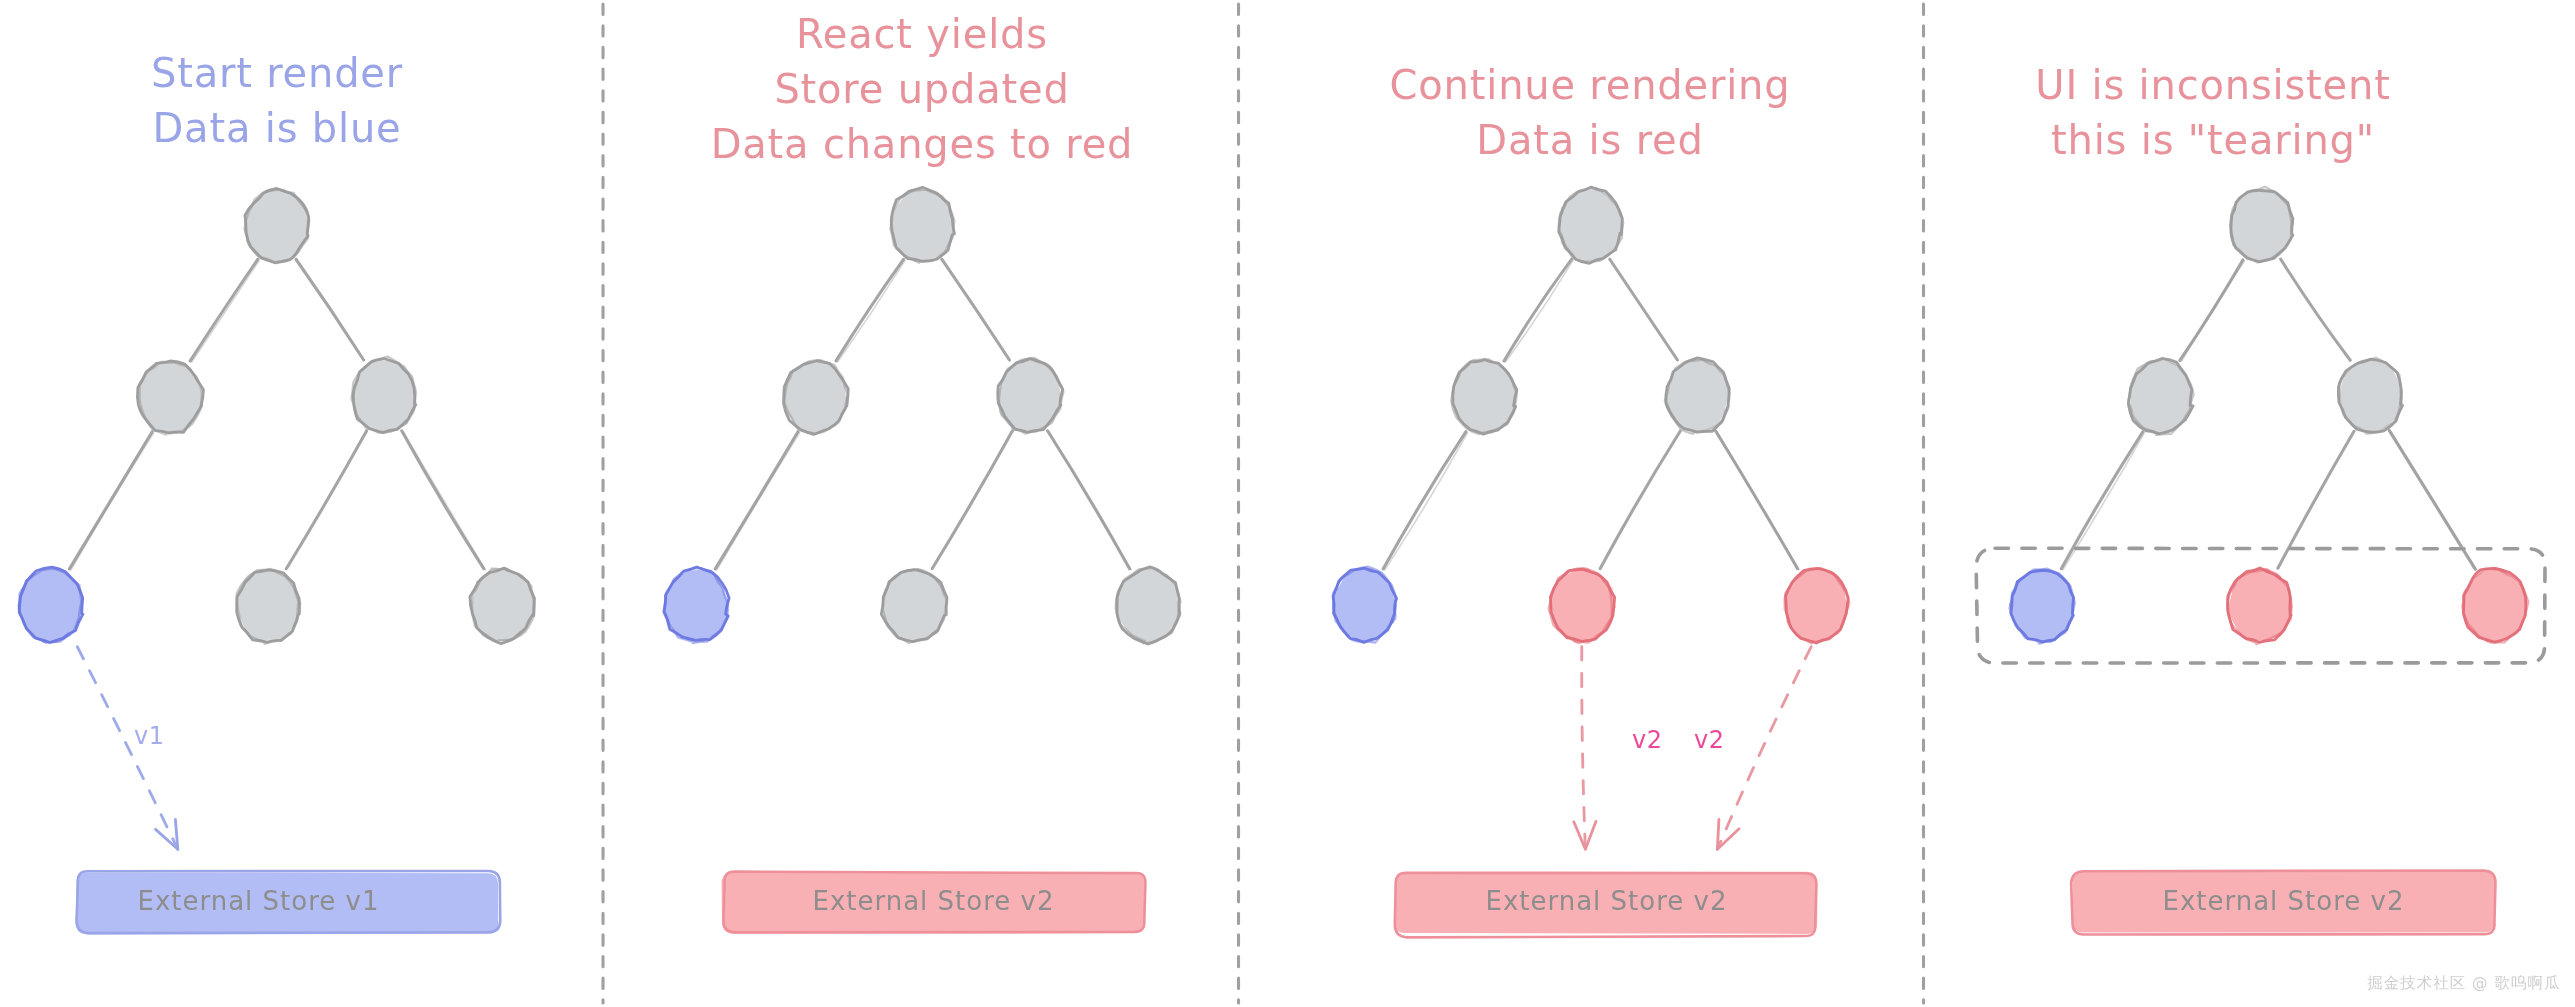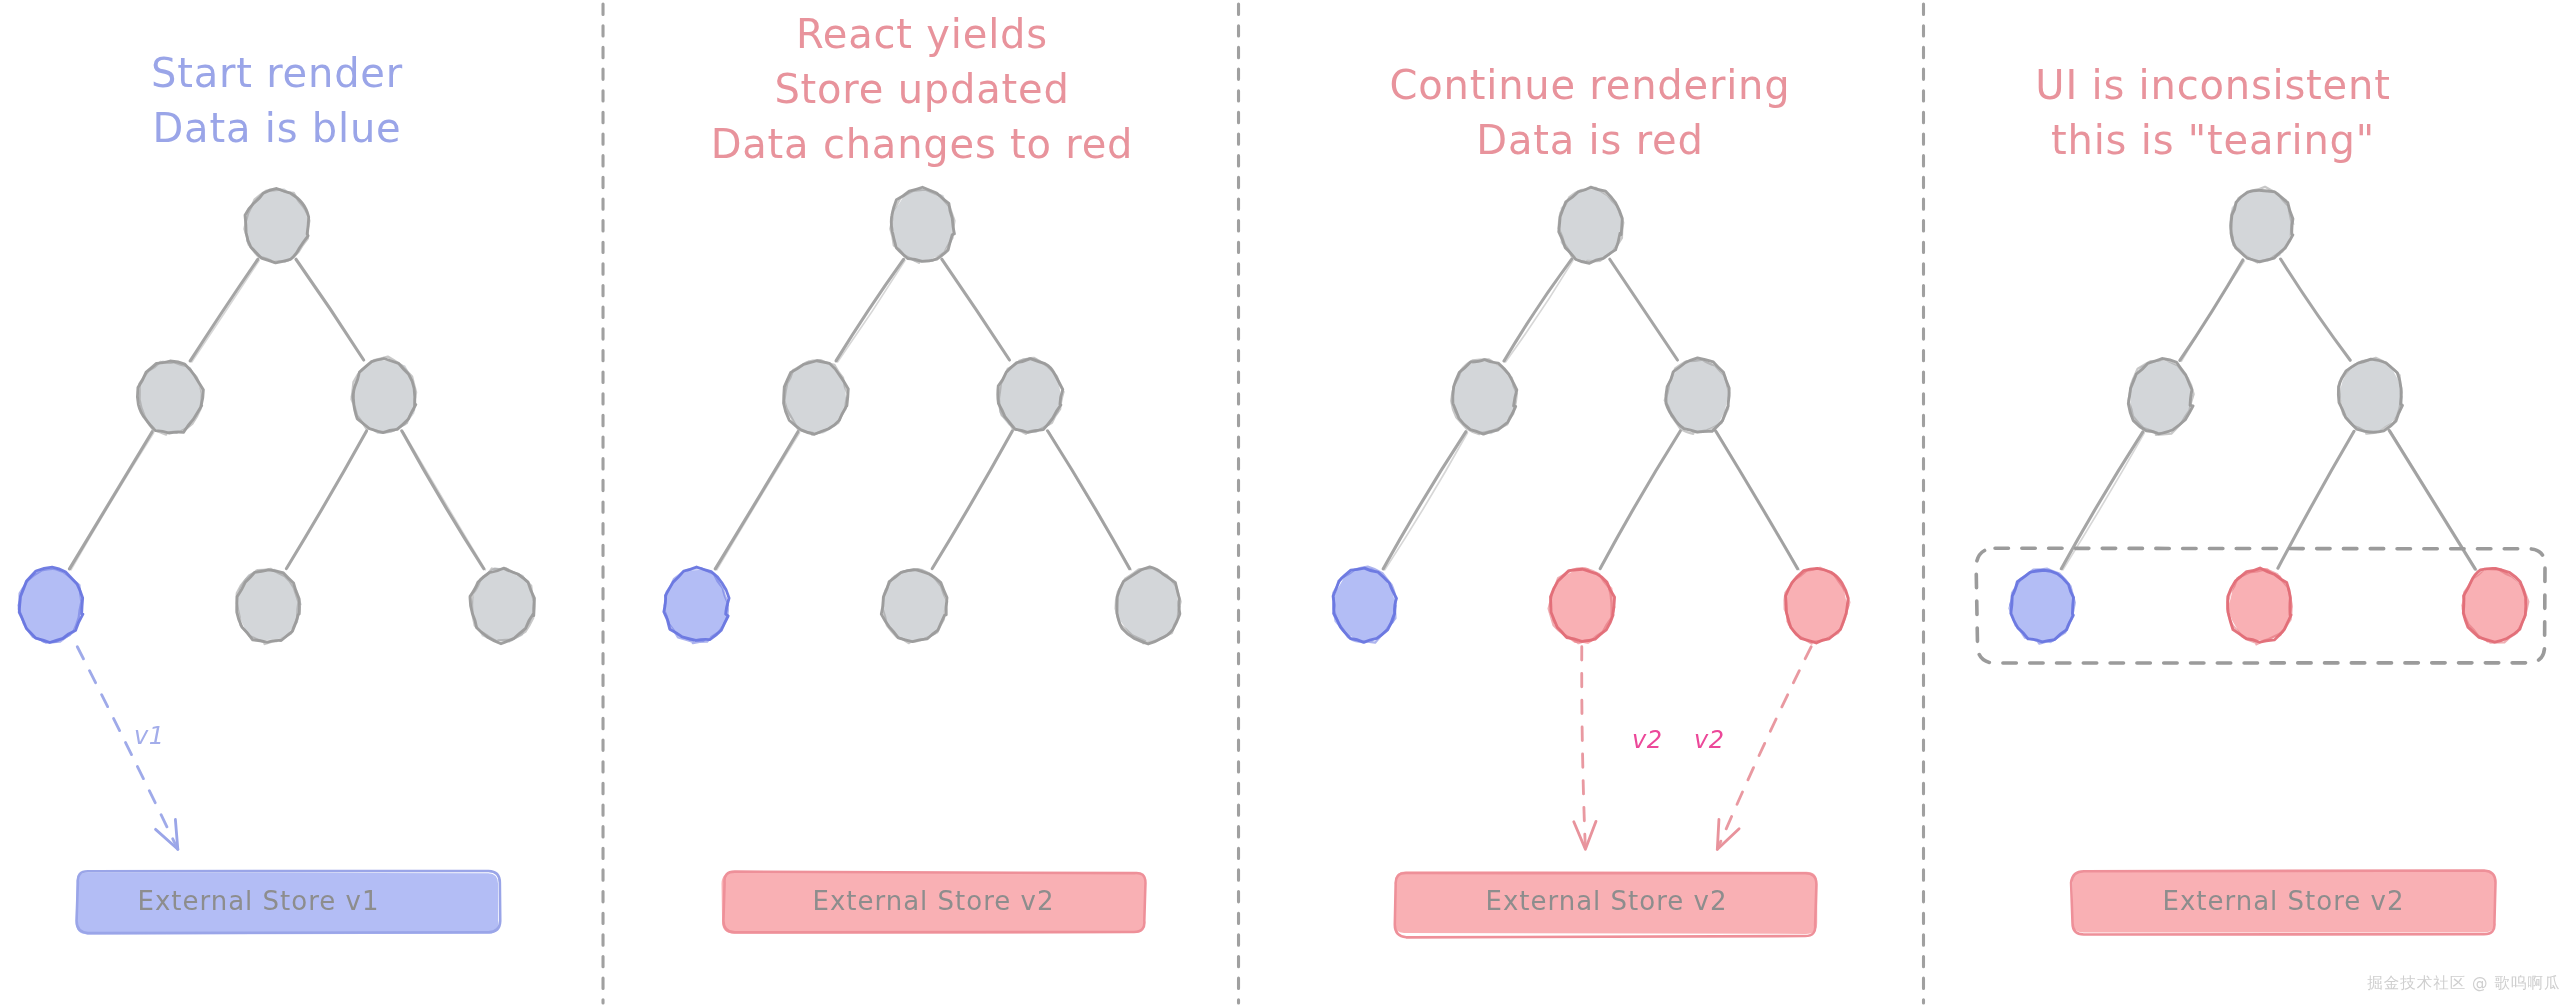--- a/index.html
+++ b/index.html
@@ -48,21 +48,20 @@
     letter-spacing: 1px;
     color: #8d8d8d;
     pointer-events: none;
   }
   .edge-label {
     position: absolute;
     font-family: "DejaVu Sans", sans-serif;
     font-size: 24px;
     letter-spacing: 0.5px;
     pointer-events: none;
-    font-style: italic;
   }
   .edge-label.blue { color: #a3adea; }
   .edge-label.red  { color: #ec4899; margin-left: 16px; }
 
   .watermark {
     position: absolute;
     right: 15.5px;
     bottom: 13.4px;
     font-family: "DejaVu Sans", sans-serif;
     font-size: 15.5px;

